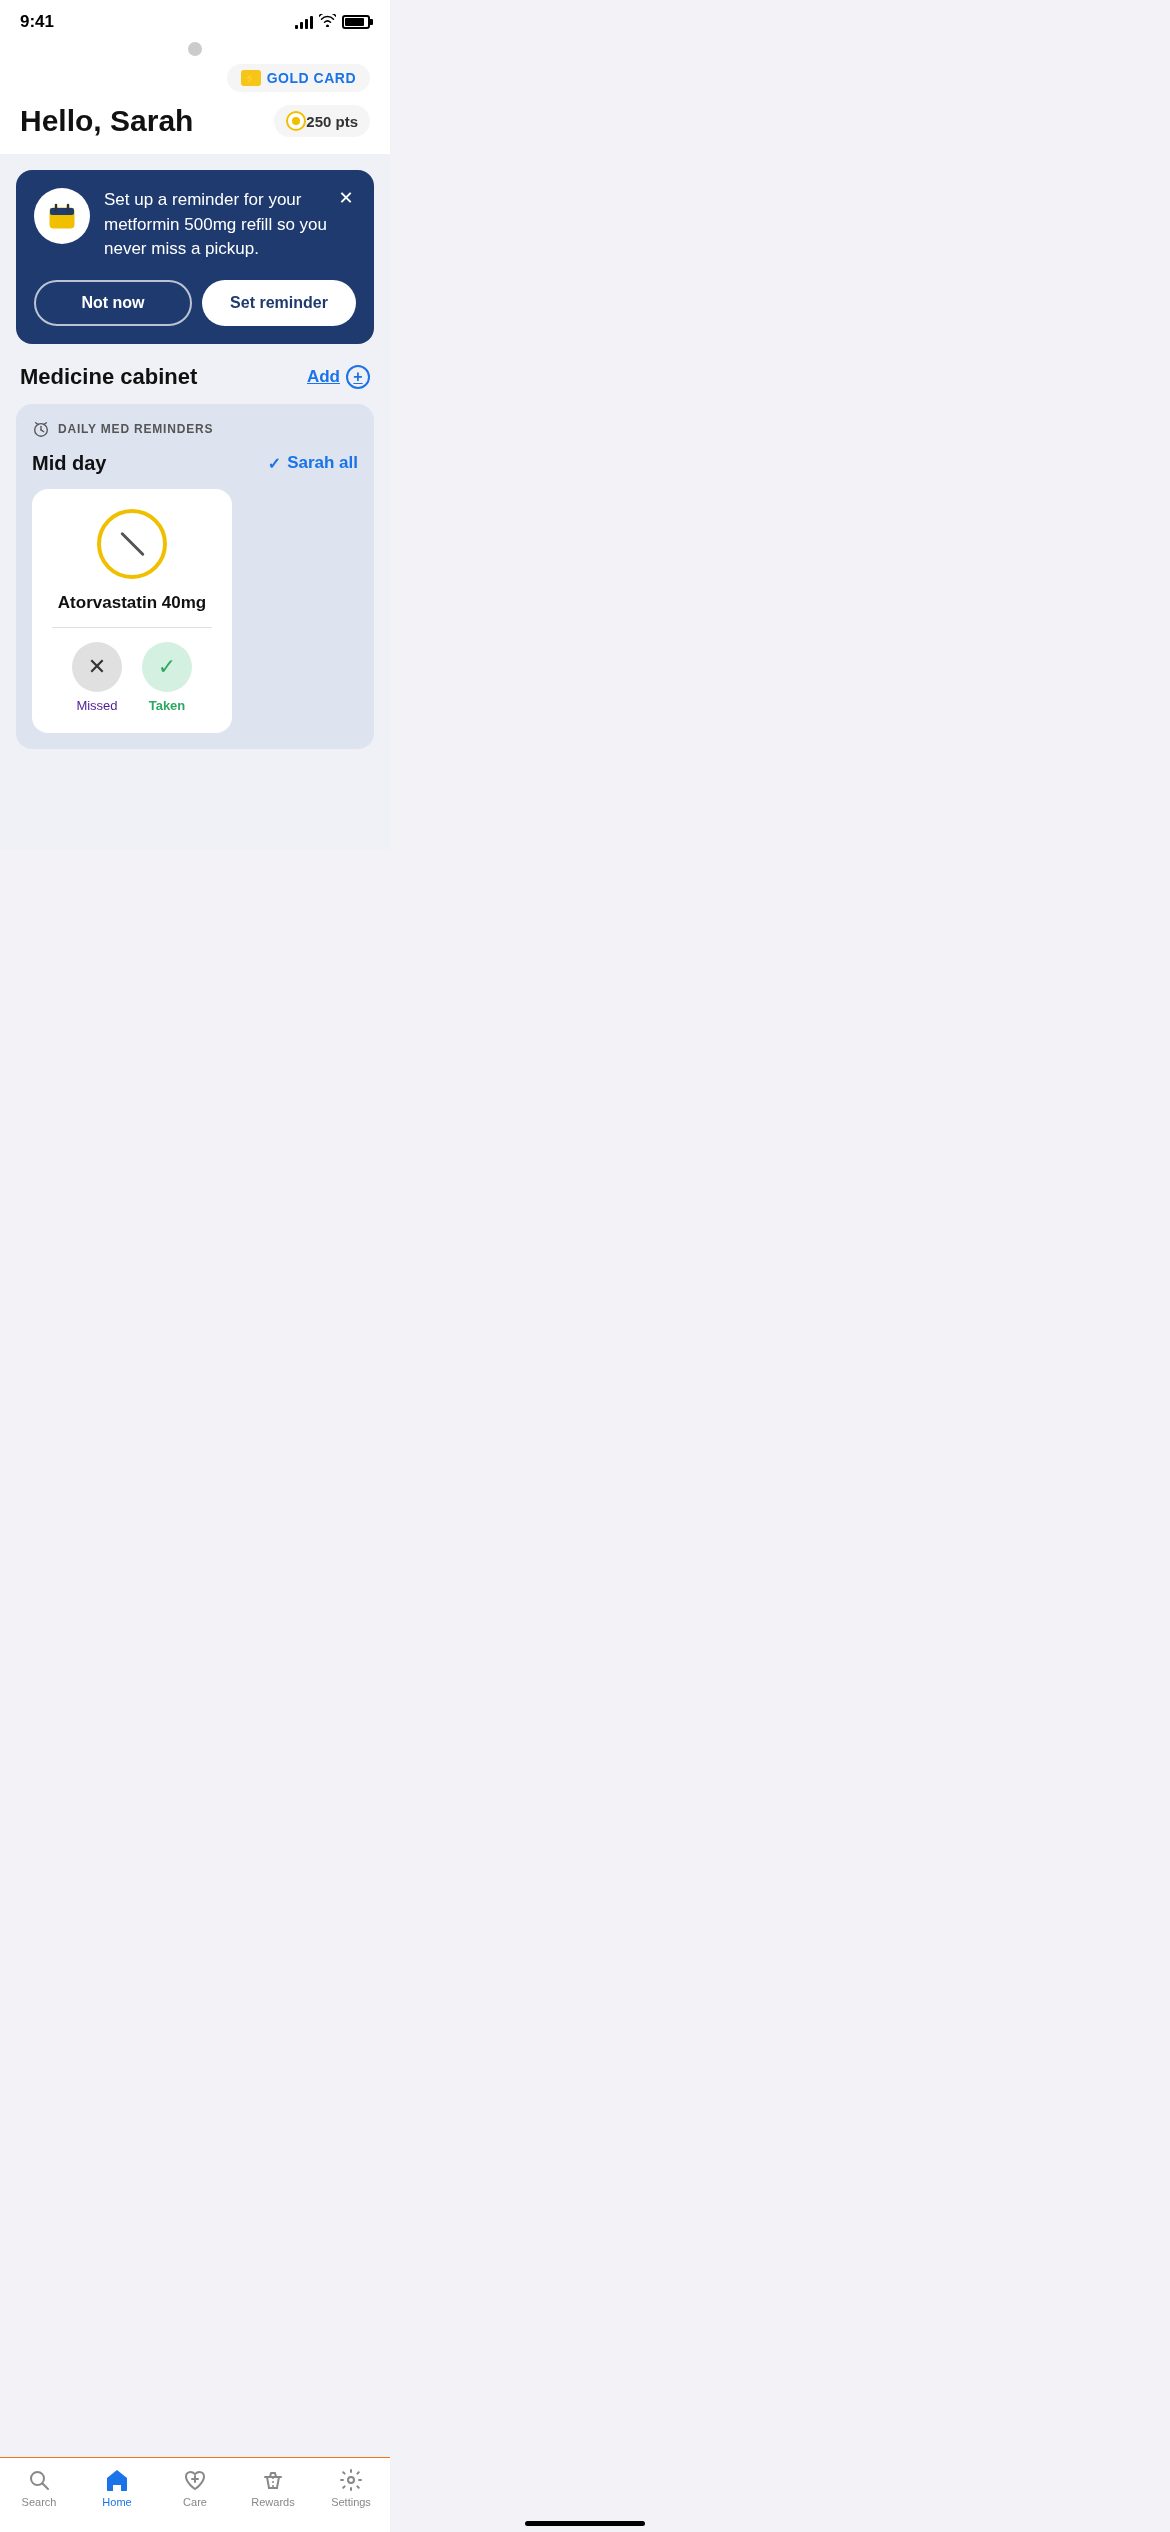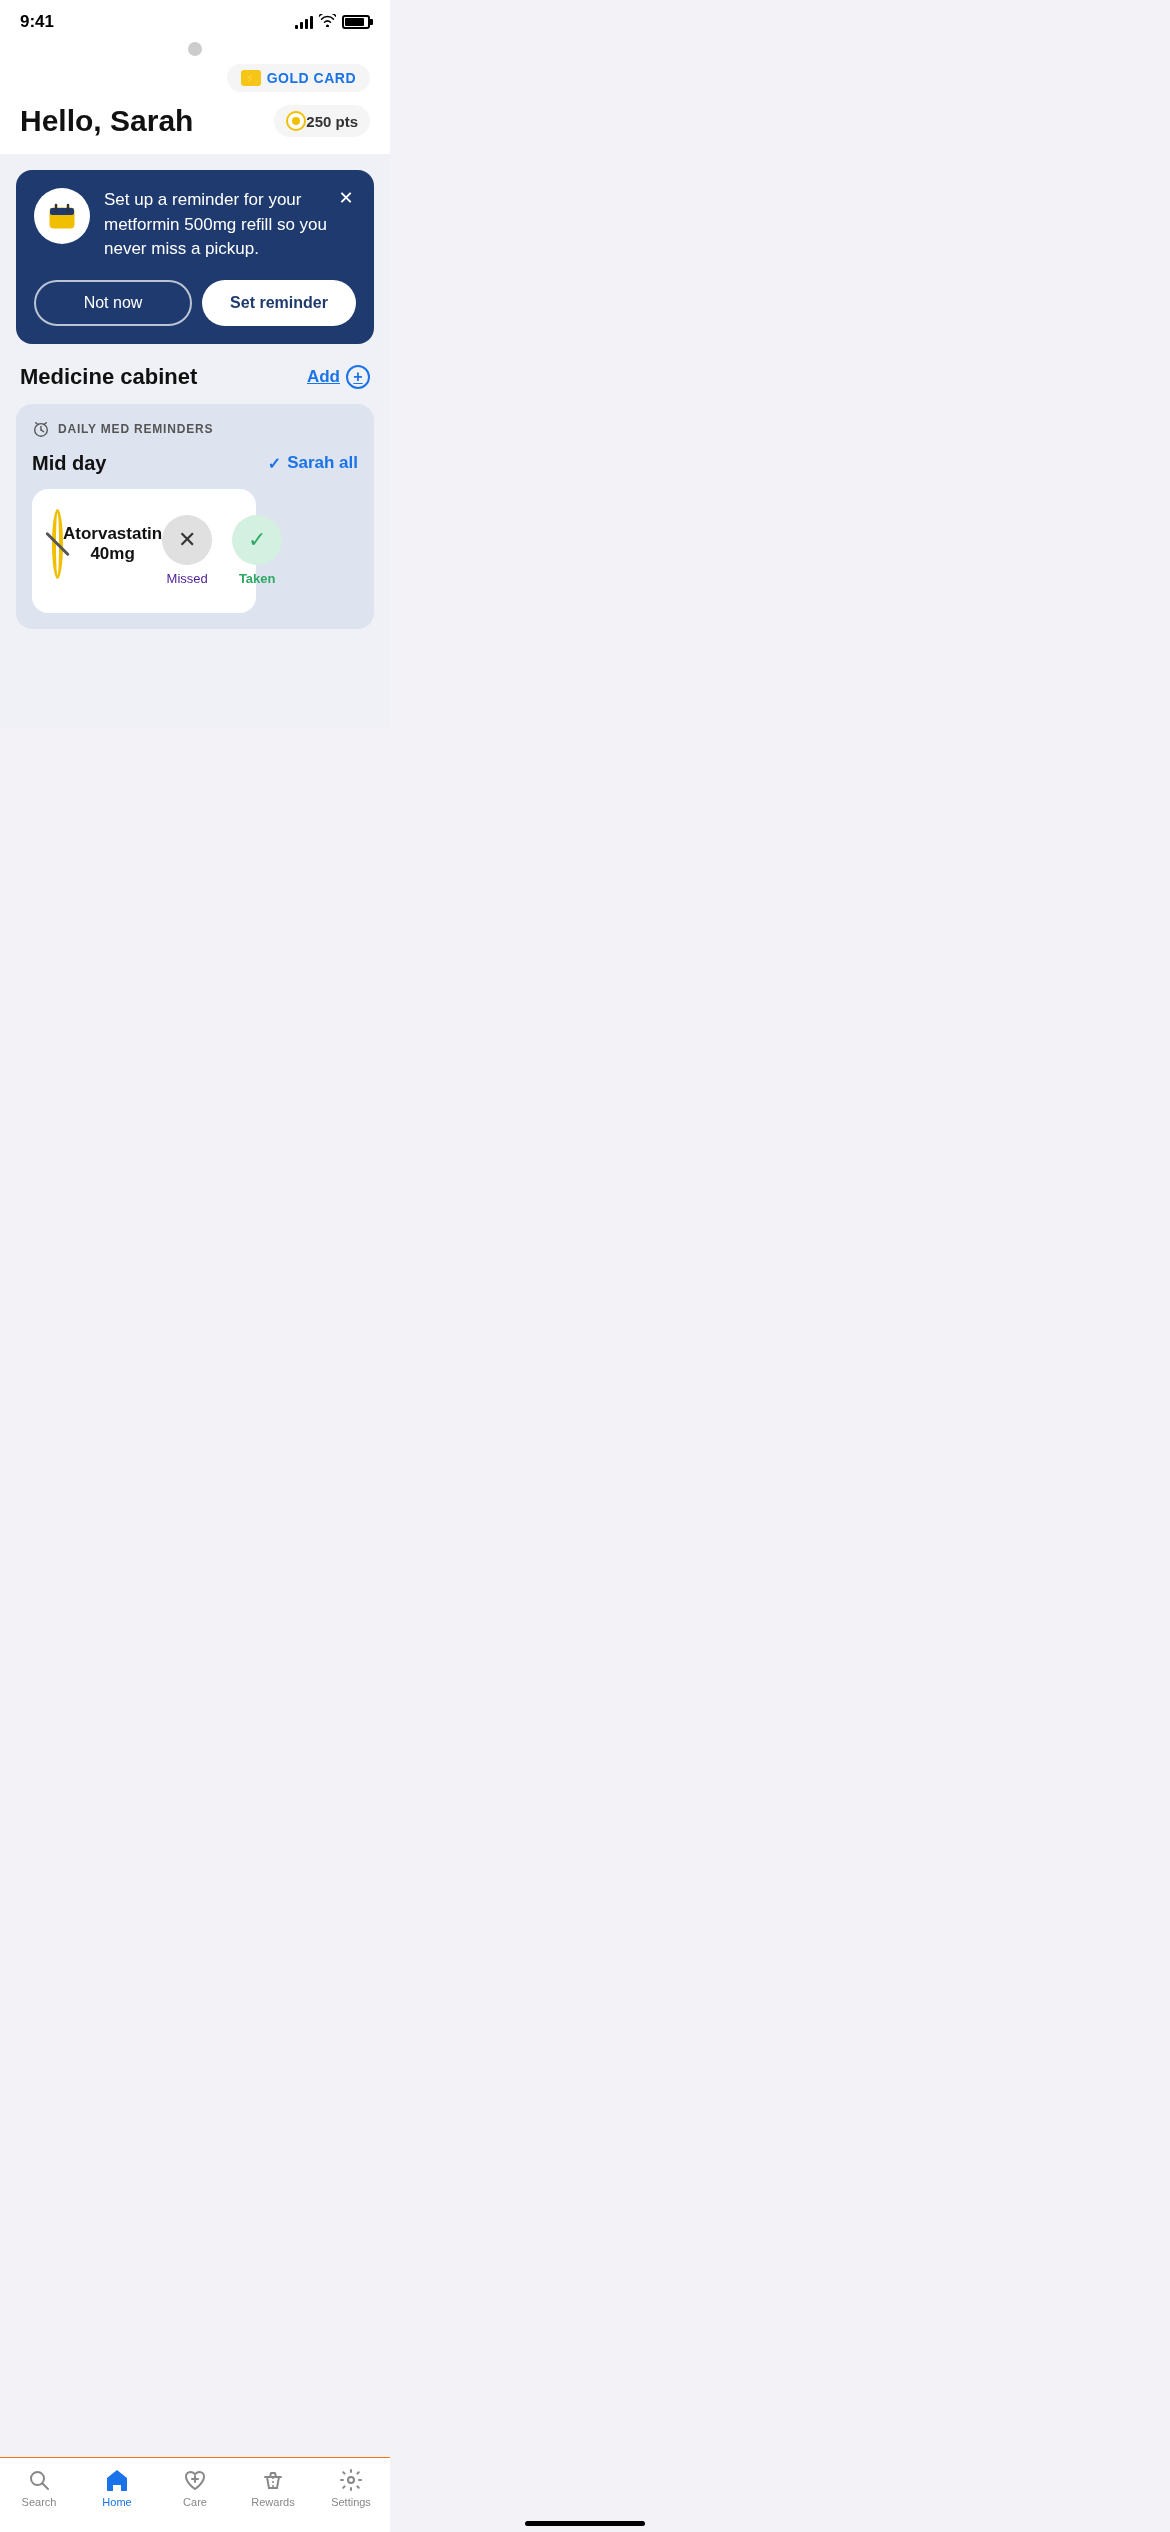--- a/index.html
+++ b/index.html
@@ -211,21 +211,21 @@
       display: flex;
       gap: 10px;
     }
     .btn-not-now {
       flex: 1;
       background: transparent;
       border: 2px solid rgba(255,255,255,0.7);
       border-radius: 24px;
       color: #fff;
       font-size: 16px;
-      font-weight: 400;
+      font-weight: 700;
       padding: 12px;
       cursor: pointer;
     }
     .btn-set-reminder {
       flex: 1;
       background: #fff;
       border: none;
       border-radius: 24px;
       color: #1e3a6e;
       font-size: 16px;
@@ -312,23 +312,23 @@
       color: #1a73e8;
       font-size: 16px;
     }
 
     
     .medicine-card {
       background: #fff;
       border-radius: 16px;
       padding: 20px;
       display: flex;
-      flex-direction: row;
-      align-items: center;
-      width: 224px;
+      flex-direction: column;
+      align-items: center;
+      width: 200px;
     }
     .medicine-icon-wrap {
       width: 70px;
       height: 70px;
       border: 4px solid #f0c000;
       border-radius: 50%;
       display: flex;
       align-items: center;
       justify-content: center;
       margin-bottom: 14px;

